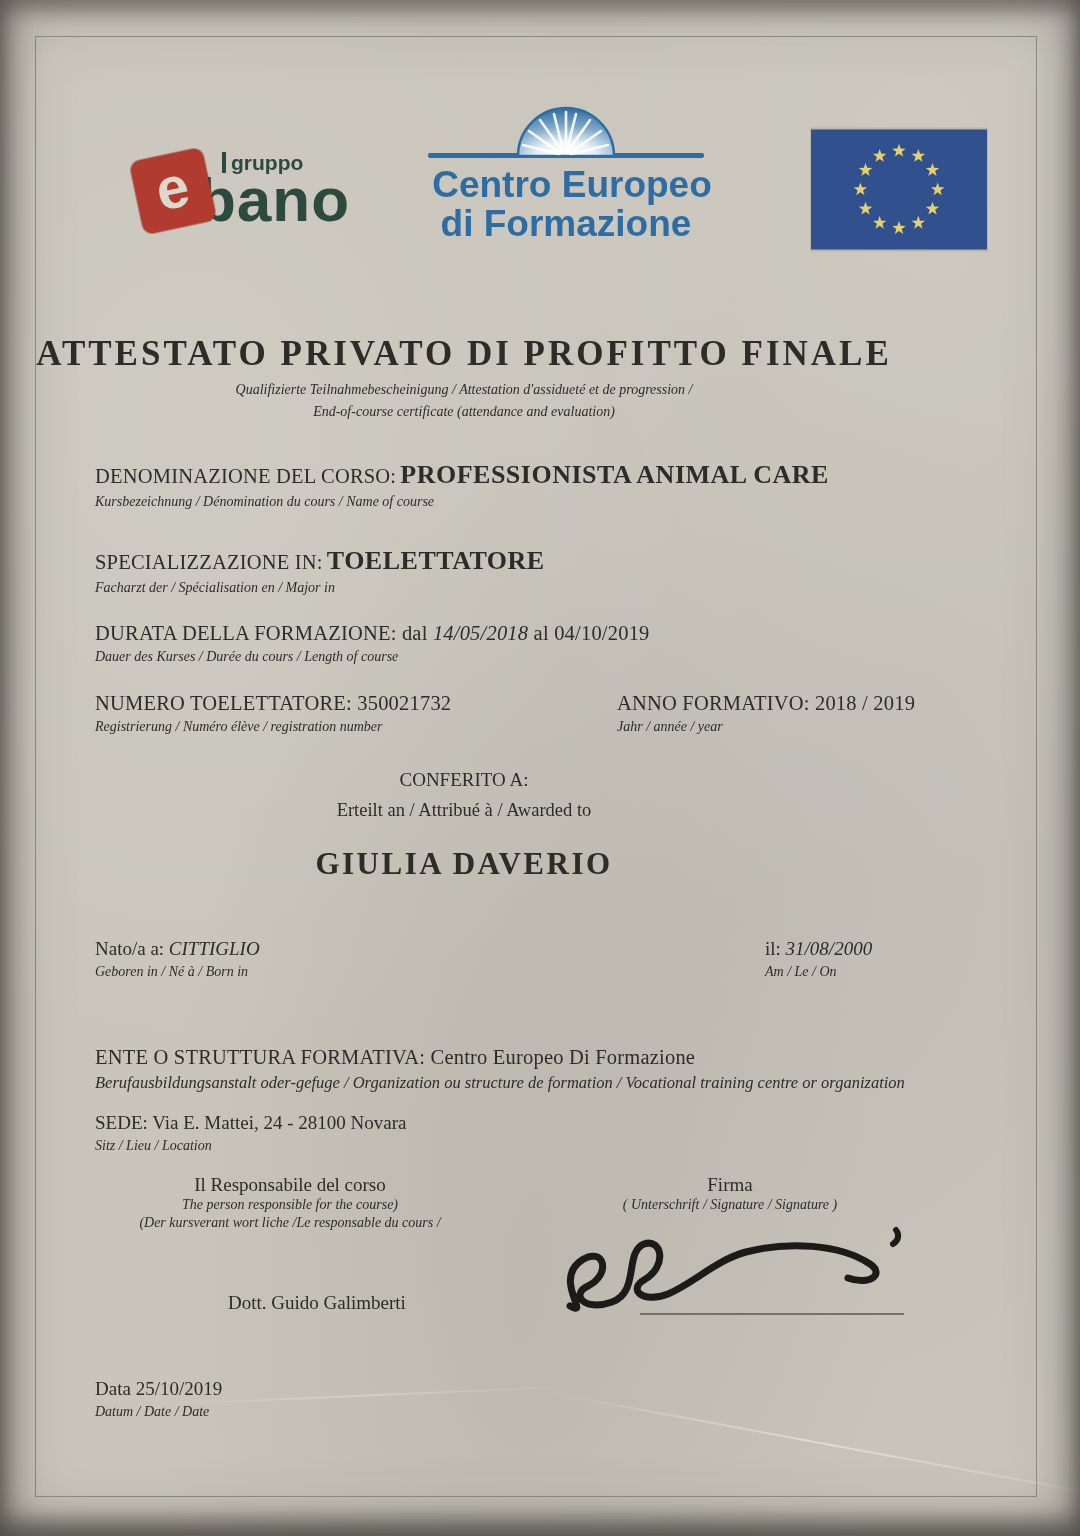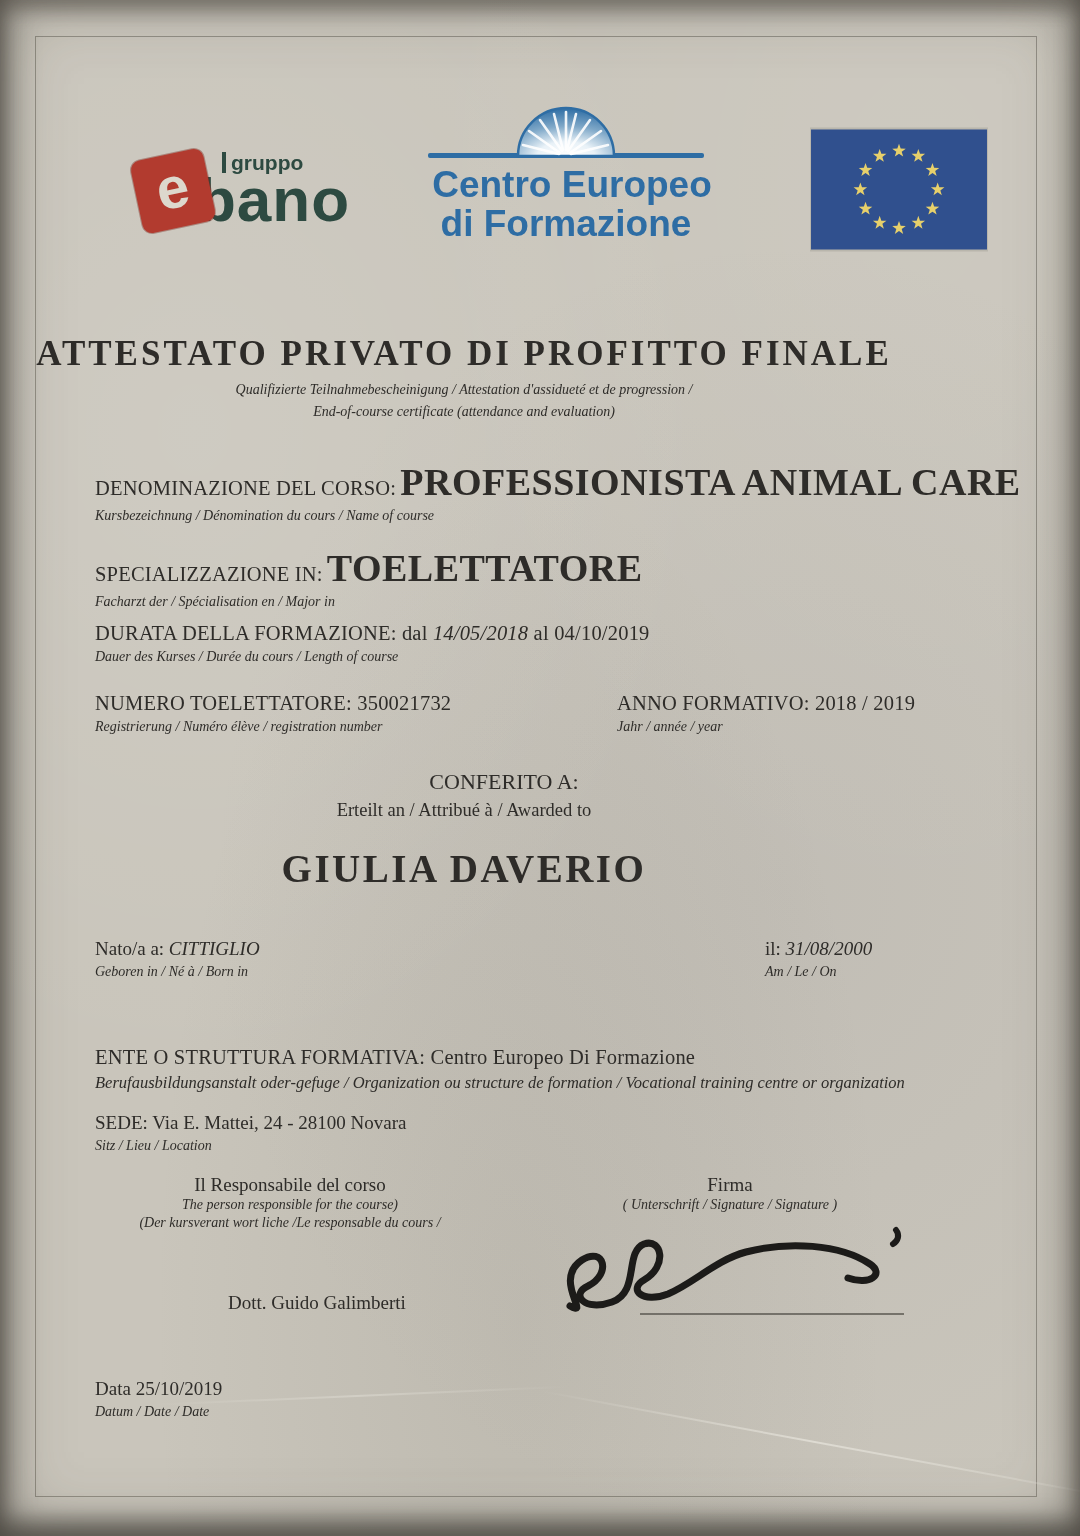--- a/index.html
+++ b/index.html
@@ -40,23 +40,23 @@
   .cef .t1{color:var(--cef-blue,#2e6da4);font-weight:bold;font-size:37px;line-height:1.05;margin-left:12px;}
   .cef .t2{color:var(--cef-blue,#2e6da4);font-weight:bold;font-size:37px;line-height:1.05;text-align:center;}
   .euflag{position:absolute;left:810px;top:124px;}
 
   
   .abs{position:absolute;}
   .center{left:0;width:896px;text-align:center;padding-left:16px;}
   .title{font-size:35px;font-weight:bold;letter-spacing:3px;}
   .sub{font-style:italic;font-size:14px;line-height:1.28;}
   .lbl{font-size:20.5px;letter-spacing:.2px;}
-  .big{font-size:38px;font-weight:bold;letter-spacing:.5px;}
-  .med{font-size:22px;margin-left:40px;}
-  .name{font-size:39px;font-weight:bold;letter-spacing:2.5px;}
+  .big{font-size:26px;font-weight:bold;letter-spacing:.5px;}
+  .med{font-size:19px;}
+  .name{font-size:31px;font-weight:bold;letter-spacing:2.5px;}
   .plain{font-size:19px;}
   .it{font-style:italic;}
   .row .sub{margin-top:3px;}
   .siggroup{position:absolute;left:540px;top:1208px;}
 </style>
 </head>
 <body>
 
 <div class="photo">
   <div class="paper">

